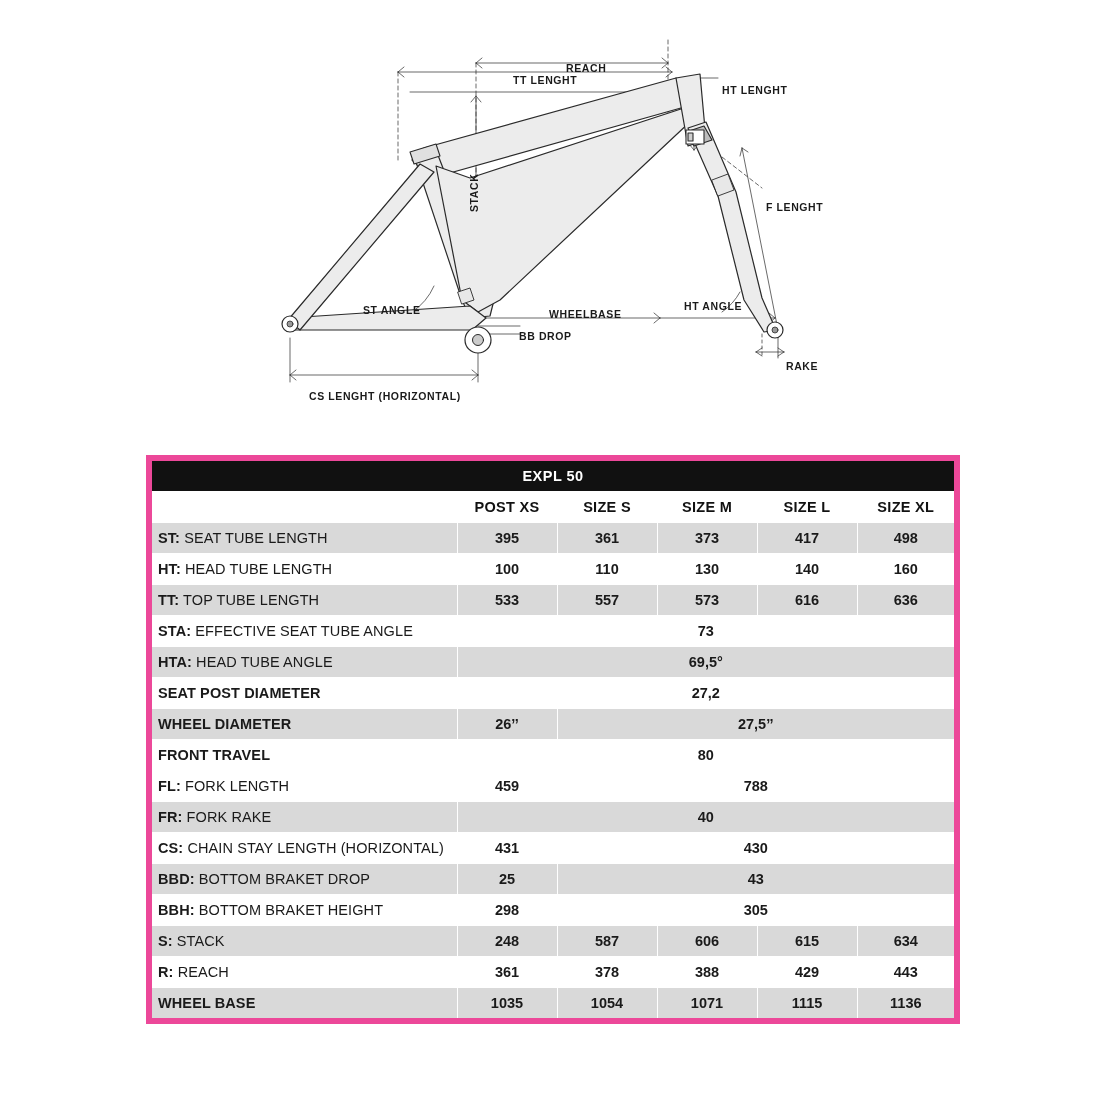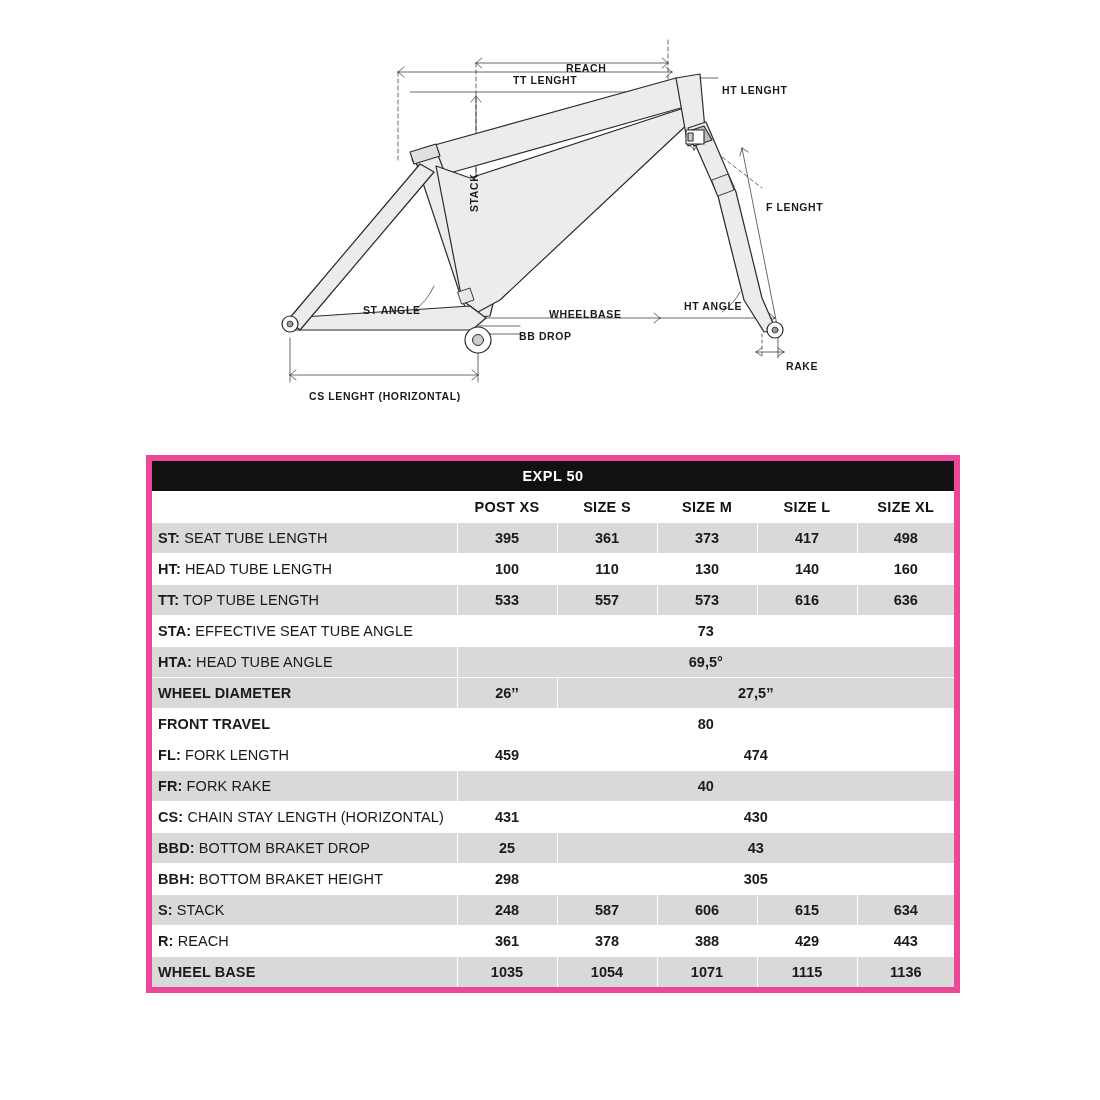--- a/index.html
+++ b/index.html
@@ -276,33 +276,37 @@
           <td class="val">636</td>
         </tr>
         <tr class="row-plain">
           <td class="rowlabel"><b>STA:</b> EFFECTIVE SEAT TUBE ANGLE</td>
           <td class="val" colspan="5">73</td>
         </tr>
         <tr class="row-alt">
           <td class="rowlabel"><b>HTA:</b> HEAD TUBE ANGLE</td>
           <td class="val" colspan="5">69,5°</td>
         </tr>
+        <tr class="row-plain">
+          <td class="rowlabel"><b>SEAT POST DIAMETER</b></td>
+          <td class="val" colspan="5">27,2</td>
+        </tr>
         <tr class="row-alt">
           <td class="rowlabel"><b>WHEEL DIAMETER</b></td>
           <td class="val">26’’</td>
           <td class="val" colspan="4">27,5’’</td>
         </tr>
         <tr class="row-plain">
           <td class="rowlabel"><b>FRONT TRAVEL</b></td>
           <td class="val" colspan="5">80</td>
         </tr>
         <tr class="row-plain">
           <td class="rowlabel"><b>FL:</b> FORK LENGTH</td>
           <td class="val">459</td>
-          <td class="val" colspan="4">474</td>
+          <td class="val" colspan="4">788</td>
         </tr>
         <tr class="row-alt">
           <td class="rowlabel"><b>FR:</b> FORK RAKE</td>
           <td class="val" colspan="5">40</td>
         </tr>
         <tr class="row-plain">
           <td class="rowlabel"><b>CS:</b> CHAIN STAY LENGTH (HORIZONTAL)</td>
           <td class="val">431</td>
           <td class="val" colspan="4">430</td>
         </tr>

